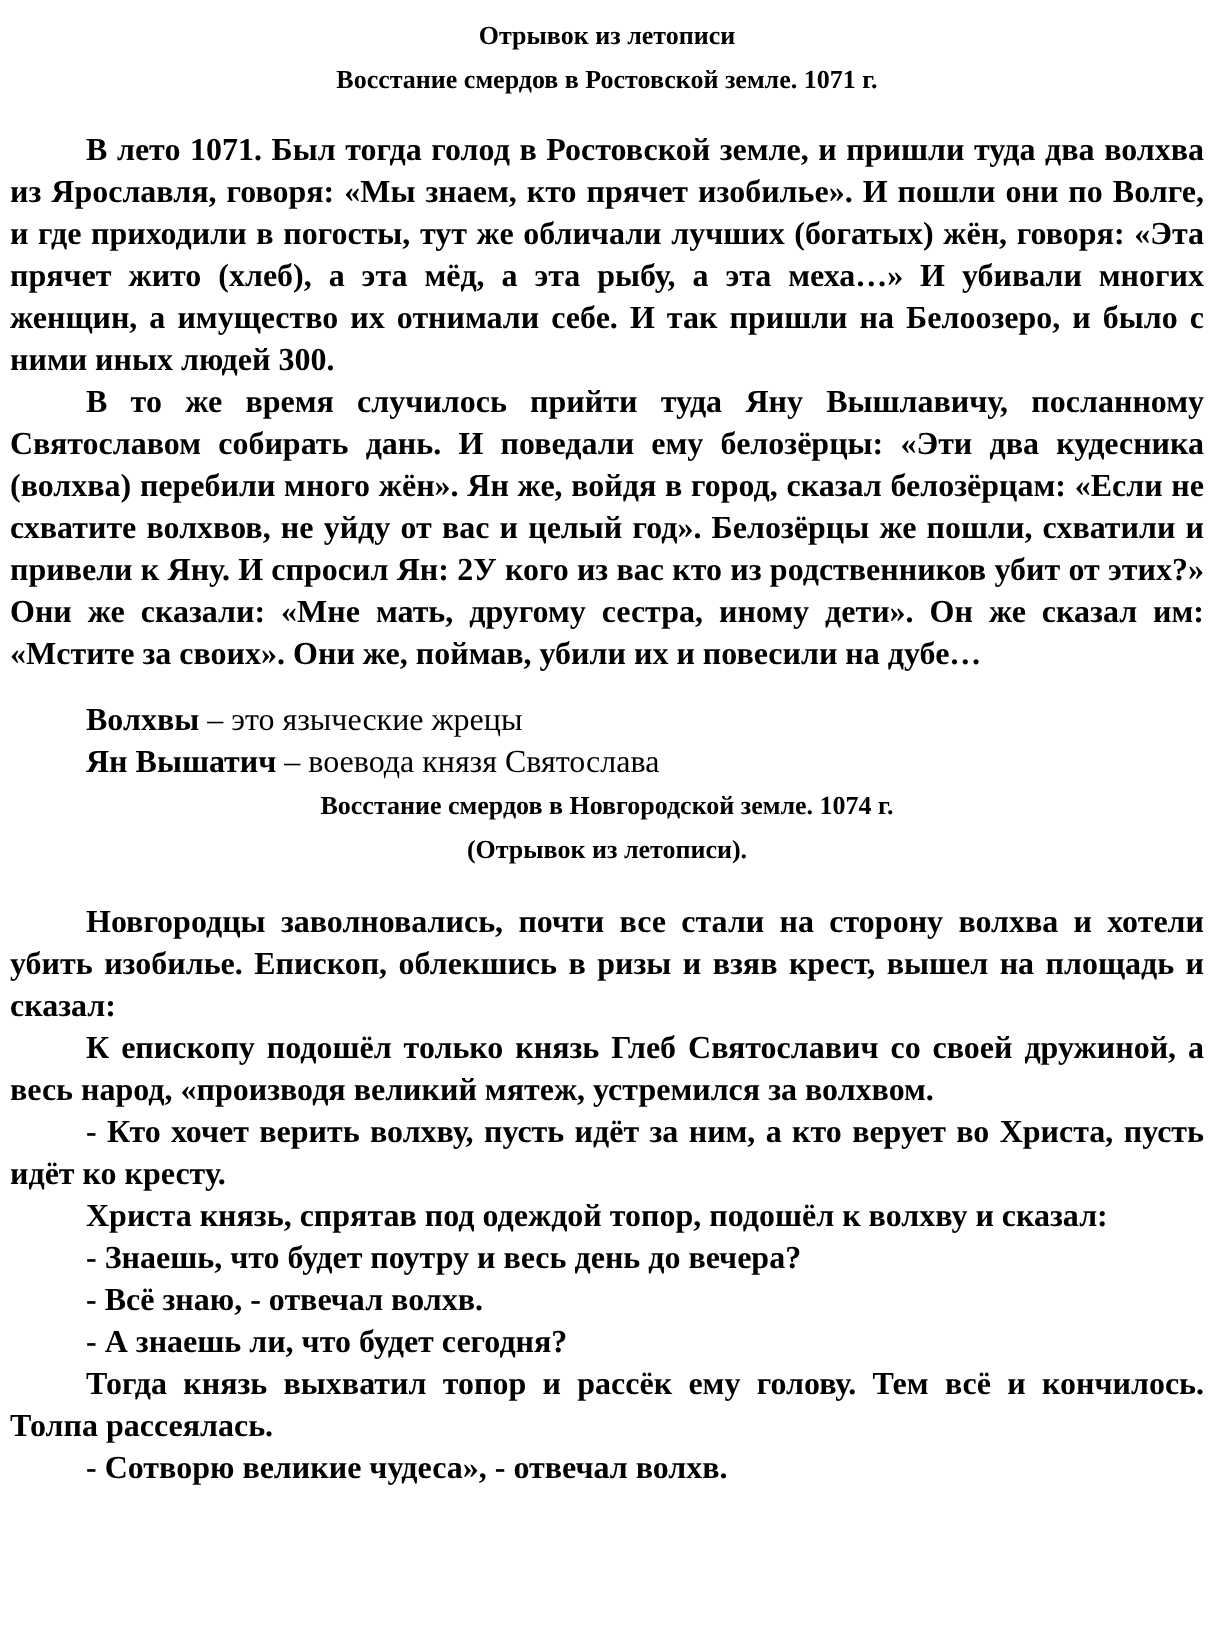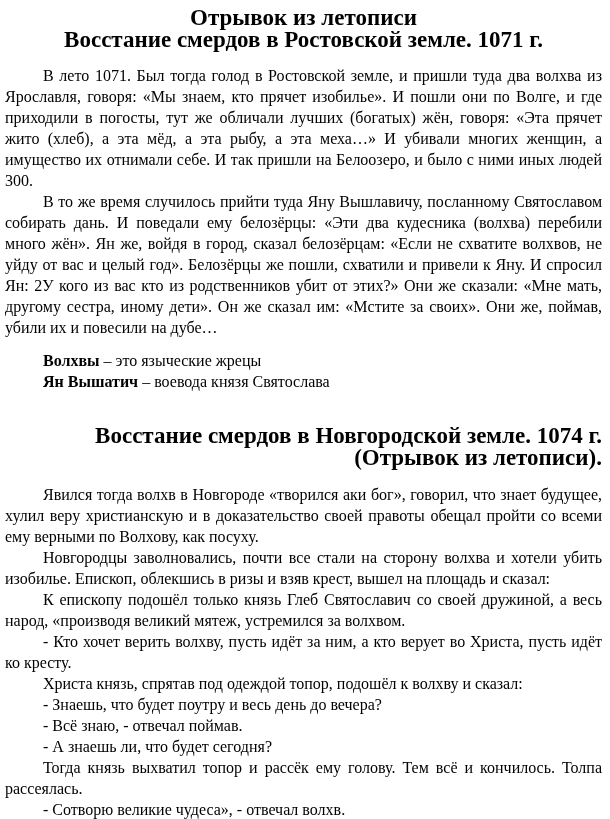--- a/index.html
+++ b/index.html
@@ -15,45 +15,44 @@
     color: #000000;
     font-family: "Liberation Serif", "DejaVu Serif", serif;
     font-size: 16px;
     line-height: 21px;
     padding: 7px 8px 12px 5px;
     overflow: hidden;
   }
   .doc-title {
     text-align: center;
     font-weight: bold;
-    font-size: 23px;
+    font-size: 13px;
     line-height: 22px;
     margin: 0 0 14px 0;
   }
   .para {
     margin: 0;
     text-indent: 38px;
     text-align: justify;
+    font-weight: bold;
   }
   .glossary {
     margin-top: 12px;
     font-family: Liberation Serif, serif;
   }
   .gloss-line {
     margin: 0;
     text-indent: 38px;
     text-align: left;
   }
   .term {
     font-weight: bold;
   }
   .doc-title-2 {
-    margin-top: 33px;
     margin-bottom: 15px;
-    text-align: right;
   }
 </style>
 </head>
 <body>
 
 <div class="page">
 
   <div class="doc-title">
     <div>Отрывок из летописи</div>
     <div>Восстание смердов в Ростовской земле. 1071 г.</div>
@@ -65,24 +64,23 @@
   <div class="glossary">
     <p class="gloss-line"><span class="term">Волхвы</span><span> – это языческие жрецы</span></p>
     <p class="gloss-line"><span class="term">Ян Вышатич</span><span> – воевода князя Святослава</span></p>
   </div>
 
   <div class="doc-title doc-title-2">
     <div>Восстание смердов в Новгородской земле. 1074 г.</div>
     <div>(Отрывок из летописи).</div>
   </div>
 
-  <p class="para">Явился тогда волхв в Новгороде «творился аки бог», говорил, что знает будущее, хулил веру христианскую и в доказательство своей правоты обещал пройти со всеми ему верными по Волхову, как посуху.</p>
   <p class="para">Новгородцы заволновались, почти все стали на сторону волхва и хотели убить изобилье. Епископ, облекшись в ризы и взяв крест, вышел на площадь и сказал:</p>
   <p class="para">К епископу подошёл только князь Глеб Святославич со своей дружиной, а весь народ, «производя великий мятеж, устремился за волхвом.</p>
   <p class="para">- Кто хочет верить волхву, пусть идёт за ним, а кто верует во Христа, пусть идёт ко кресту.</p>
   <p class="para">Христа князь, спрятав под одеждой топор, подошёл к волхву и сказал:</p>
   <p class="para">- Знаешь, что будет поутру и весь день до вечера?</p>
-  <p class="para">- Всё знаю, - отвечал поймав.</p>
+  <p class="para">- Всё знаю, - отвечал волхв.</p>
   <p class="para">- А знаешь ли, что будет сегодня?</p>
   <p class="para">Тогда князь выхватил топор и рассёк ему голову. Тем всё и кончилось. Толпа рассеялась.</p>
   <p class="para">- Сотворю великие чудеса», - отвечал волхв.</p>
 
 </div>
 
 </body></html>

